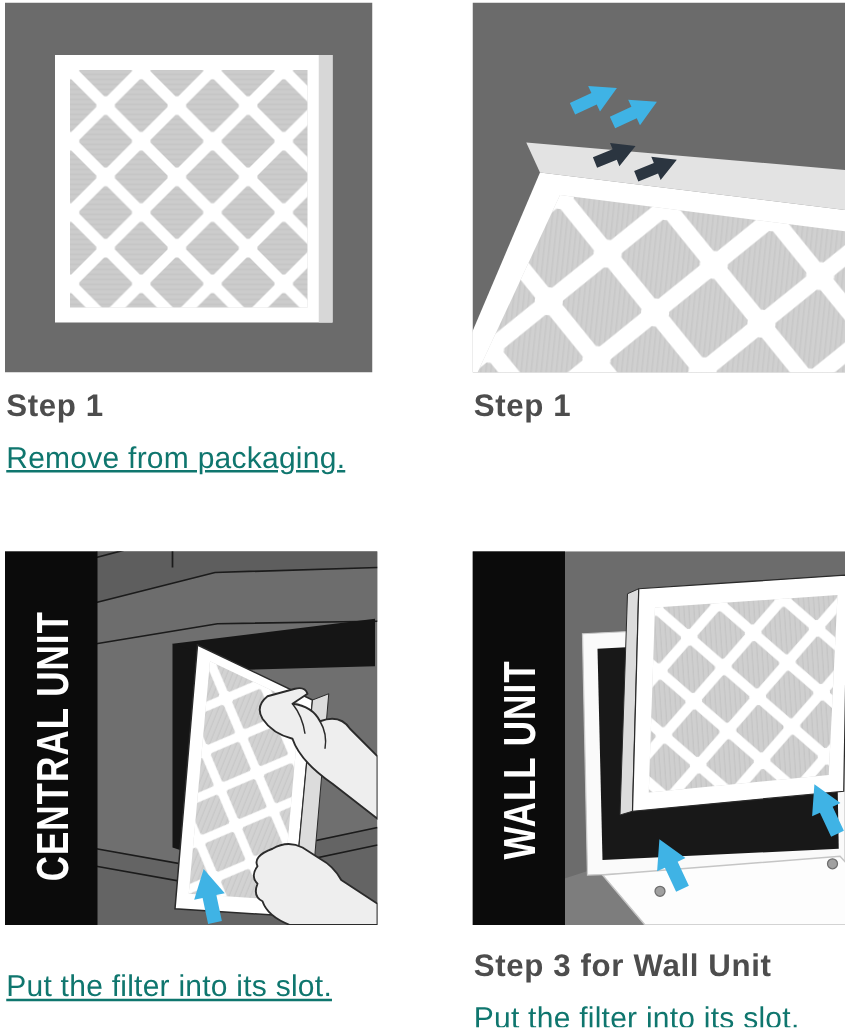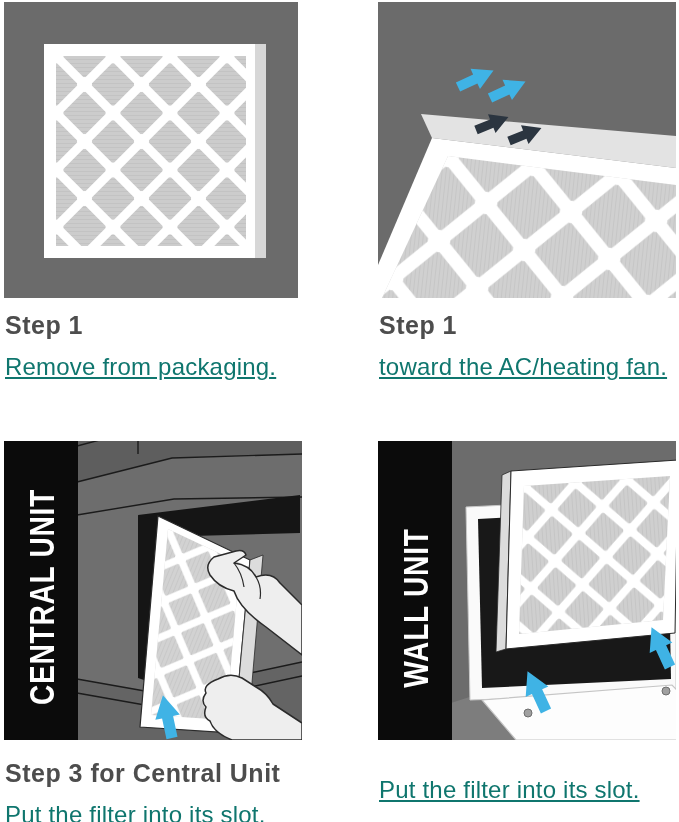--- a/index.html
+++ b/index.html
@@ -76,21 +76,20 @@
       </g>
       <g fill="#3fb3e5">
         <path transform="translate(80,85) rotate(-25) scale(1.12)" d="M0,-4.5 L17,-4.5 L17,-10 L35,0 L17,10 L17,4.5 L0,4.5 Z"></path>
         <path transform="translate(112,96) rotate(-25) scale(1.12)" d="M0,-4.5 L17,-4.5 L17,-10 L35,0 L17,10 L17,4.5 L0,4.5 Z"></path>
       </g>
     </svg>
   </div>
   <div class="caption" style="left:379px;top:313px;">
     <div class="cap-h">Step 1</div>
     <div class="cap-b">
-      <div>toward the AC/heating fan.</div>
     </div>
   </div>
 
   <div class="panel" style="left:4px;top:441px;">
     <svg width="298" height="299" viewBox="0 0 298 299">
       <defs>
         <pattern id="p3-stripe" width="4" height="4" patternUnits="userSpaceOnUse" patternTransform="rotate(22)">
           <rect width="4" height="4" fill="#d2d2d2"></rect>
           <path d="M1.5 0V4" stroke="#c8c8c8" stroke-width="1"></path>
         </pattern>
@@ -125,21 +124,20 @@
         <path d="M210,116 L232,110 Q240,108 242,114 L230,122 Q246,124 252,136 Q268,130 276,142 L298,164 L298,214 L262,186 Q236,168 230,150 Q214,146 206,134 Q200,124 210,116 Z"></path>
         <path d="M230,122 Q238,132 240,146 M252,136 Q258,146 256,158" fill="none" stroke-width="1.2"></path>
         <path d="M214,238 Q226,231 238,237 L252,246 Q263,252 269,263 L298,282 L298,299 L228,299 Q210,292 206,280 Q198,276 202,266 Q196,260 202,252 Q198,244 214,238 Z"></path>
       </g>
       <path transform="translate(168,297) rotate(-102) scale(1.25)" d="M0,-4.5 L17,-4.5 L17,-10 L35,0 L17,10 L17,4.5 L0,4.5 Z" fill="#3fb3e5"></path>
       <rect x="0" y="0" width="74" height="299" fill="#0b0b0b"></rect>
       <text class="bar-label" transform="translate(50,156) rotate(-90) scale(0.78,1)" text-anchor="middle">CENTRAL UNIT</text>
     </svg>
   </div>
   <div class="caption" style="left:5px;top:761px;">
-    <div class="cap-h">Step 3 for Central Unit</div>
     <div class="cap-b">Put the filter into its slot.</div>
   </div>
 
   <div class="panel" style="left:378px;top:441px;">
     <svg width="298" height="299" viewBox="0 0 298 299">
       <defs>
         <pattern id="p4-stripe" width="4" height="4" patternUnits="userSpaceOnUse" patternTransform="rotate(-4)">
           <rect width="4" height="4" fill="#cfcfcf"></rect>
           <path d="M1.5 0V4" stroke="#c5c5c5" stroke-width="1"></path>
         </pattern>
@@ -171,16 +169,17 @@
       </g>
       <g fill="#3fb3e5">
         <path transform="translate(168,270) rotate(-115) scale(1.25)" d="M0,-4.5 L17,-4.5 L17,-10 L35,0 L17,10 L17,4.5 L0,4.5 Z"></path>
         <path transform="translate(292,226) rotate(-115) scale(1.25)" d="M0,-4.5 L17,-4.5 L17,-10 L35,0 L17,10 L17,4.5 L0,4.5 Z"></path>
       </g>
       <rect x="0" y="0" width="74" height="299" fill="#0b0b0b"></rect>
       <text class="bar-label" transform="translate(50,167) rotate(-90) scale(0.78,1)" text-anchor="middle">WALL UNIT</text>
     </svg>
   </div>
   <div class="caption" style="left:379px;top:761px;">
+    <div class="cap-h">Step 3 for Wall Unit</div>
     <div class="cap-b">Put the filter into its slot.</div>
   </div>
 
 </div>
 
 </body></html>

